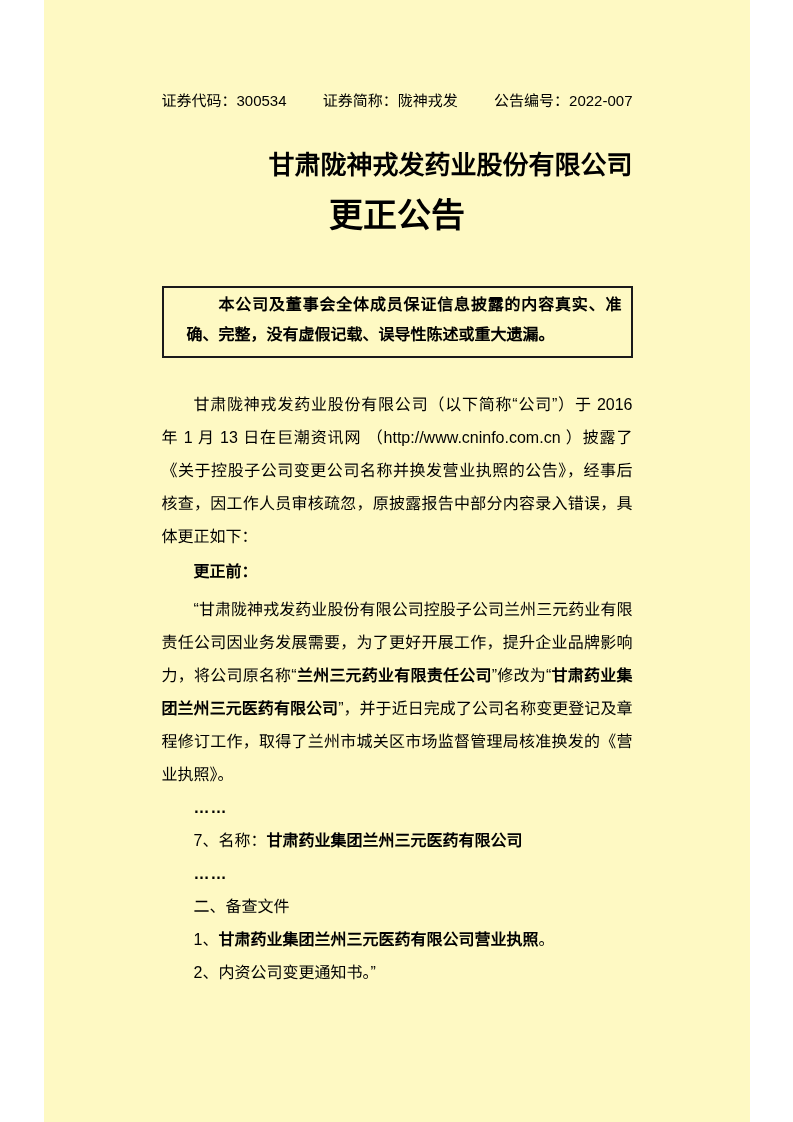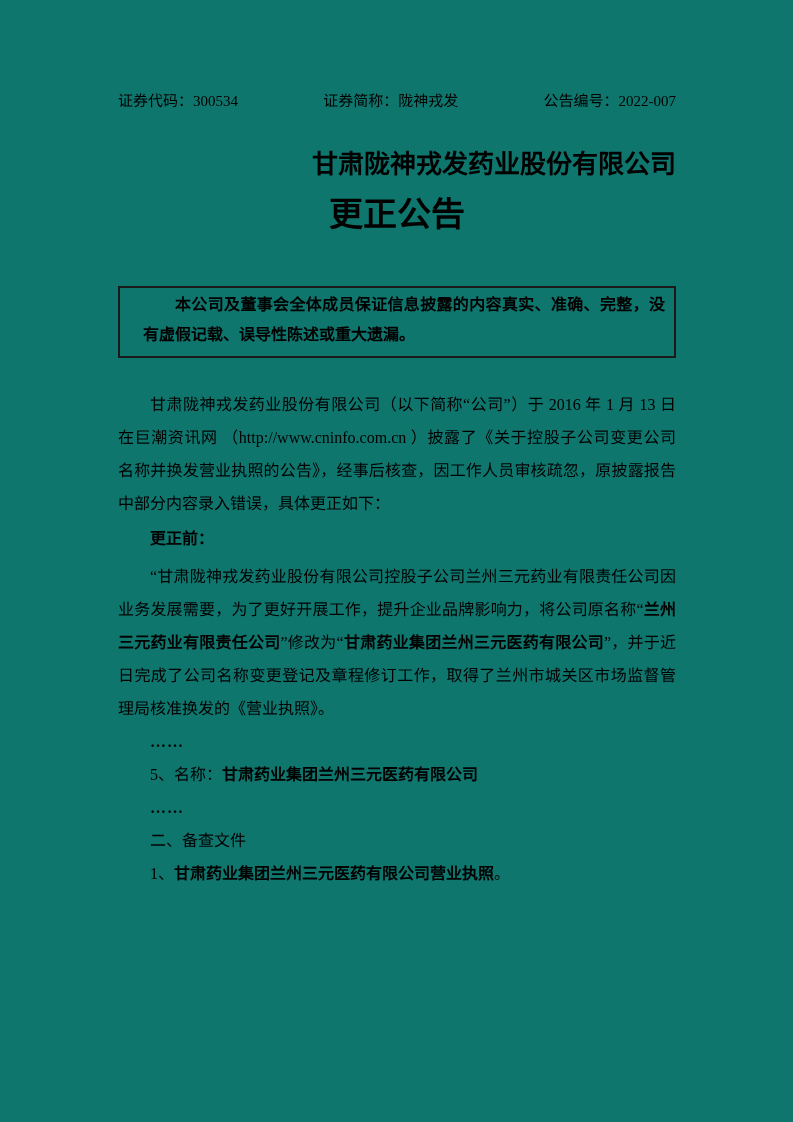--- a/index.html
+++ b/index.html
@@ -2,26 +2,26 @@
 <html lang="zh-CN"><head>
 <meta charset="utf-8">
 <style>
   html, body {
     margin: 0;
     padding: 0;
     background: #ffffff;
   }
   .page {
     position: relative;
-    width: 793px;
+    width: 706px;
     height: 1122px;
     margin: 0 auto;
-    background: #0f766e;
+    background: #fef9c3;
     color: #000000;
-    font-family: Liberation Serif, serif;
+    font-family: Liberation Sans, sans-serif;
     box-sizing: border-box;
     padding: 90px 117px 0 118px;
     overflow: hidden;
   }
   .doc-header {
     display: flex;
     justify-content: space-between;
     align-items: baseline;
     font-size: 15px;
     line-height: 22px;
@@ -102,24 +102,25 @@
 
   <div class="doc-body">
     <p class="after-hd">甘肃陇神戎发药业股份有限公司（以下简称“公司”）于 2016 年 1 月 13 日在巨潮资讯网 （http://www.cninfo.com.cn ）披露了《关于控股子公司变更公司名称并换发营业执照的公告》，经事后核查，因工作人员审核疏忽，原披露报告中部分内容录入错误，具体更正如下：</p>
 
     <p class="hd">更正前：</p>
 
     <p class="after-hd"><span>“甘肃陇神戎发药业股份有限公司控股子公司兰州三元药业有限责任公司因业务发展需要，为了更好开展工作，提升企业品牌影响力，将公司原名称“</span><span class="b">兰州三元药业有限责任公司</span><span>”修改为“</span><span class="b">甘肃药业集团兰州三元医药有限公司</span><span>”，并于近日完成了公司名称变更登记及章程修订工作，取得了兰州市城关区市场监督管理局核准换发的《营业执照》。</span></p>
 
     <p class="ellipsis-line">……</p>
 
-    <p><span>5、名称：</span><span class="b">甘肃药业集团兰州三元医药有限公司</span></p>
+    <p><span>7、名称：</span><span class="b">甘肃药业集团兰州三元医药有限公司</span></p>
     <p class="ellipsis-line">……</p>
 
     <p>二、备查文件</p>
 
     <p><span>1、</span><span class="b">甘肃药业集团兰州三元医药有限公司营业执照</span><span>。</span></p>
 
+    <p>2、内资公司变更通知书。”</p>
 
 
   </div>
 
 </div>
 
 </body></html>

